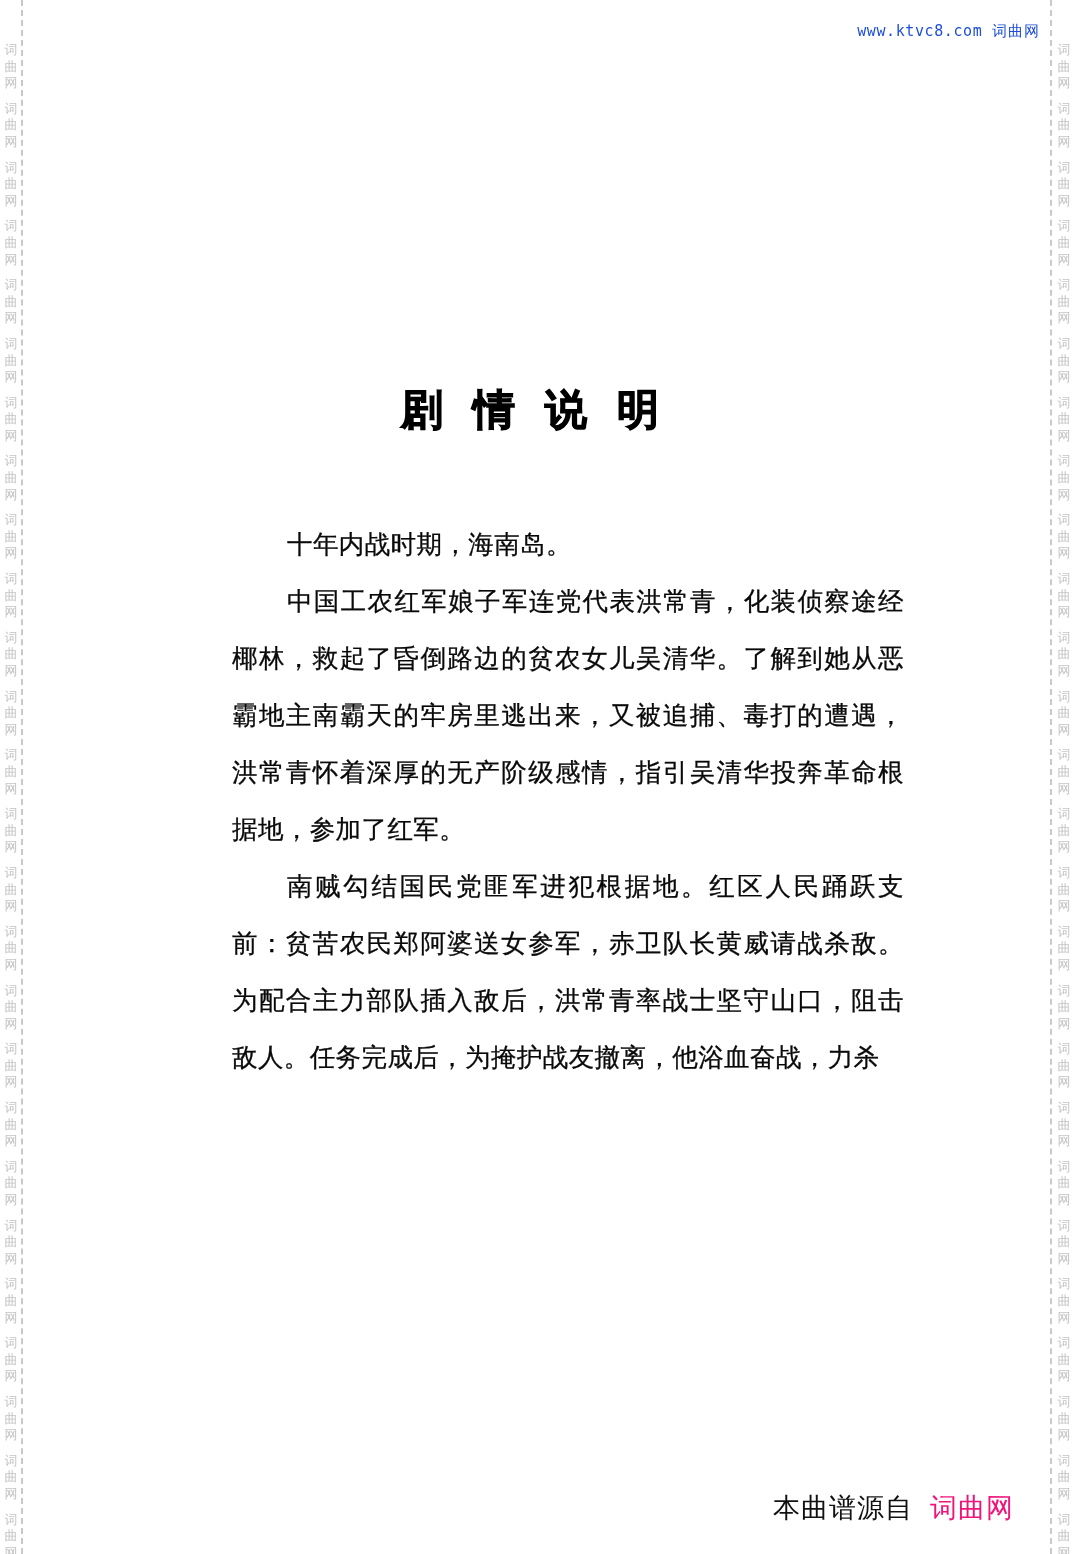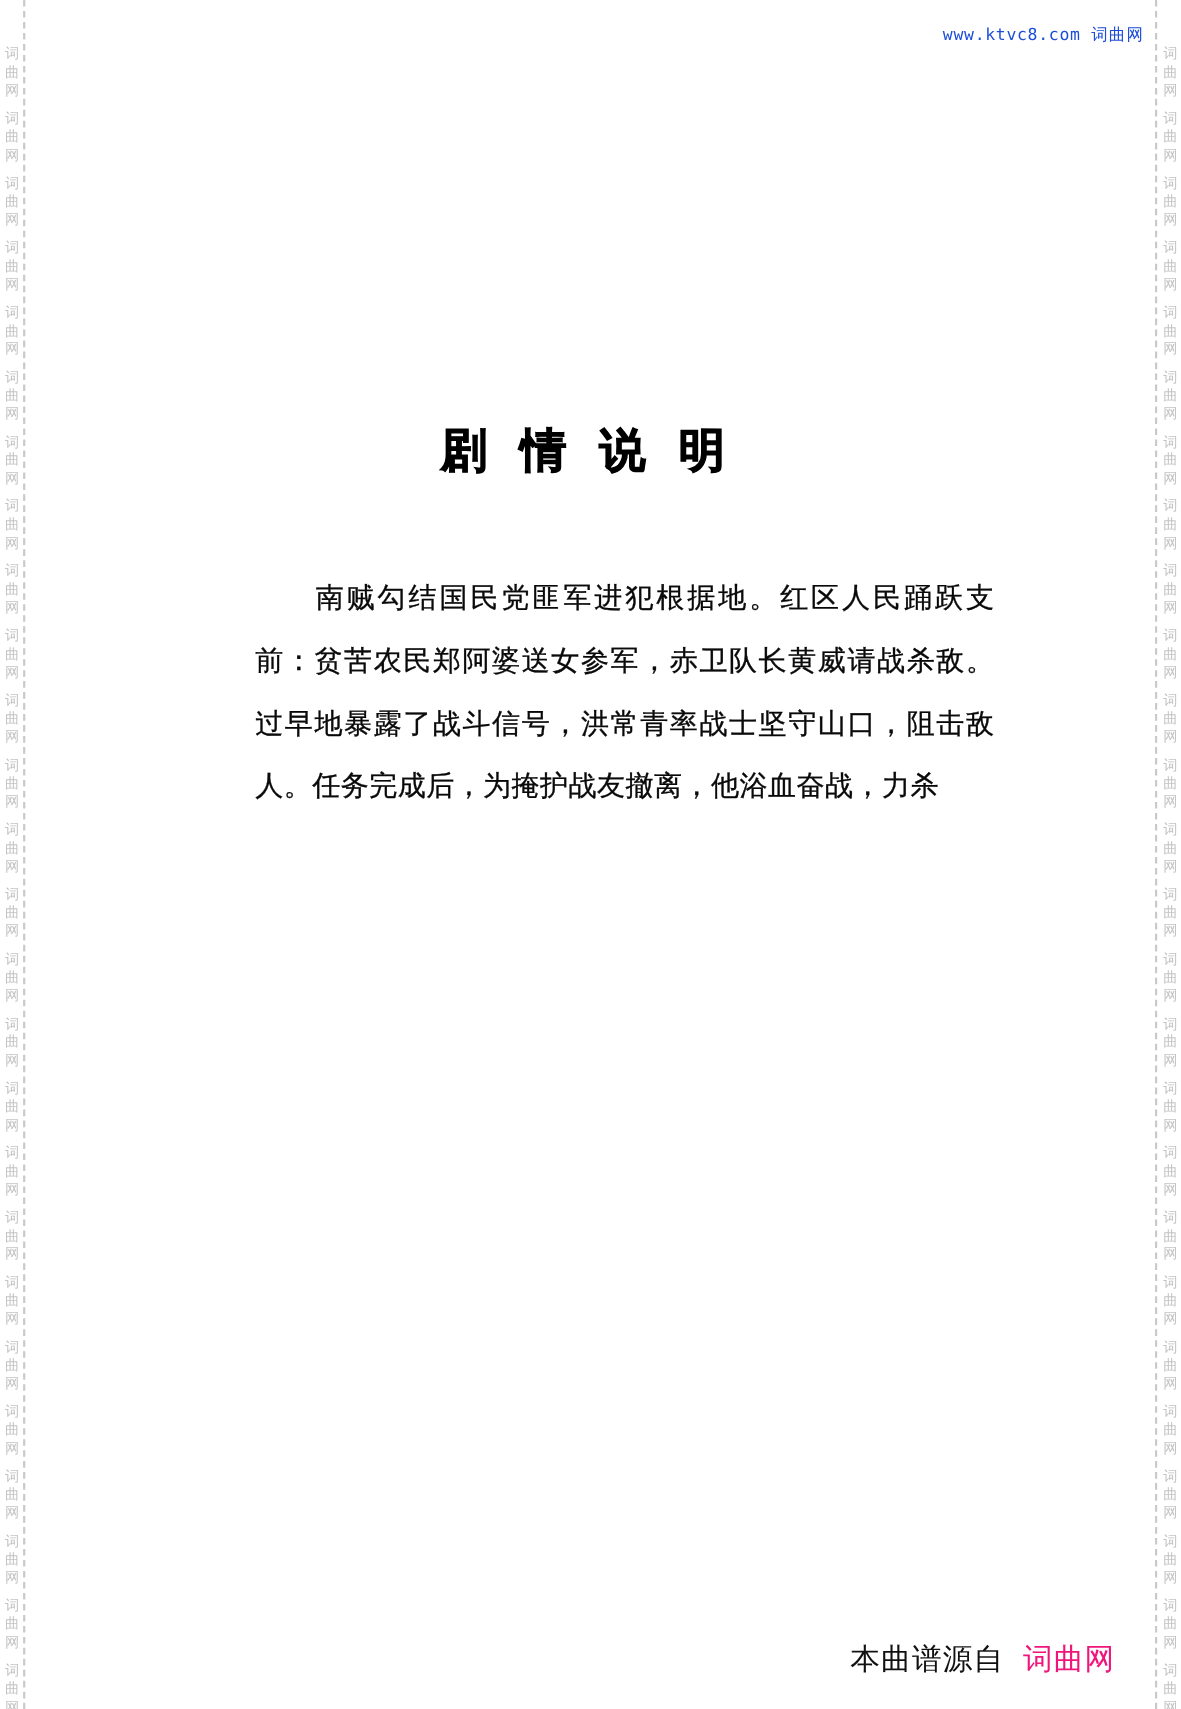--- a/index.html
+++ b/index.html
@@ -407,21 +407,23 @@
   </div>
 
   <div class="header-mark">
     <span>www.ktvc8.com</span>
     <span class="cn">词曲网</span>
   </div>
 
   <div class="doc-title">剧情说明</div>
 
   <div class="body-block">
-      <p class="para"><span>南贼勾结国民党匪军进犯根据地。红区人民踊跃支前：贫苦农民郑阿婆送女参军，赤卫队长黄威请战杀敌。过早地暴露了战斗信号，洪常青率战士坚守山口，阻击敌人。任务完成后，为掩护战友撤离，他浴血奋战，力杀</span></p>
+      <p class="para"><span>十年内战时期，海南岛。</span></p>
+      <p class="para"><span>中国工农红军娘子军连党代表洪常青，化装侦察途经椰林，救起了昏倒路边的贫农女儿吴清华。了解到她从恶霸地主南霸天的牢房里逃出来，又被追捕、毒打的遭遇，洪常青怀着深厚的无产阶级感情，指引吴清华投奔革命根据地，参加了红军。</span></p>
+      <p class="para"><span>南贼勾结国民党匪军进犯根据地。红区人民踊跃支前：贫苦农民郑阿婆送女参军，赤卫队长黄威请战杀敌。为配合主力部队插入敌后，洪常青率战士坚守山口，阻击敌人。任务完成后，为掩护战友撤离，他浴血奋战，力杀</span></p>
     </div>
 
   <div class="footer-mark">
     <span class="fm-black">本曲谱源自</span>
     <span class="fm-pink">词曲网</span>
   </div>
 
 </div>
 
 </body></html>

